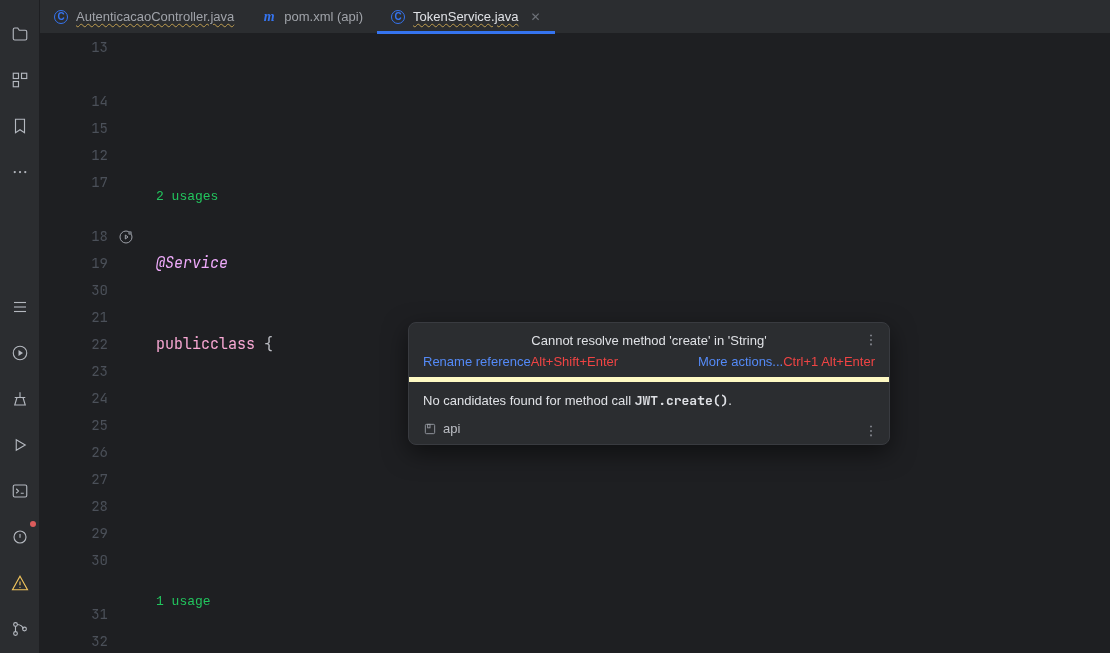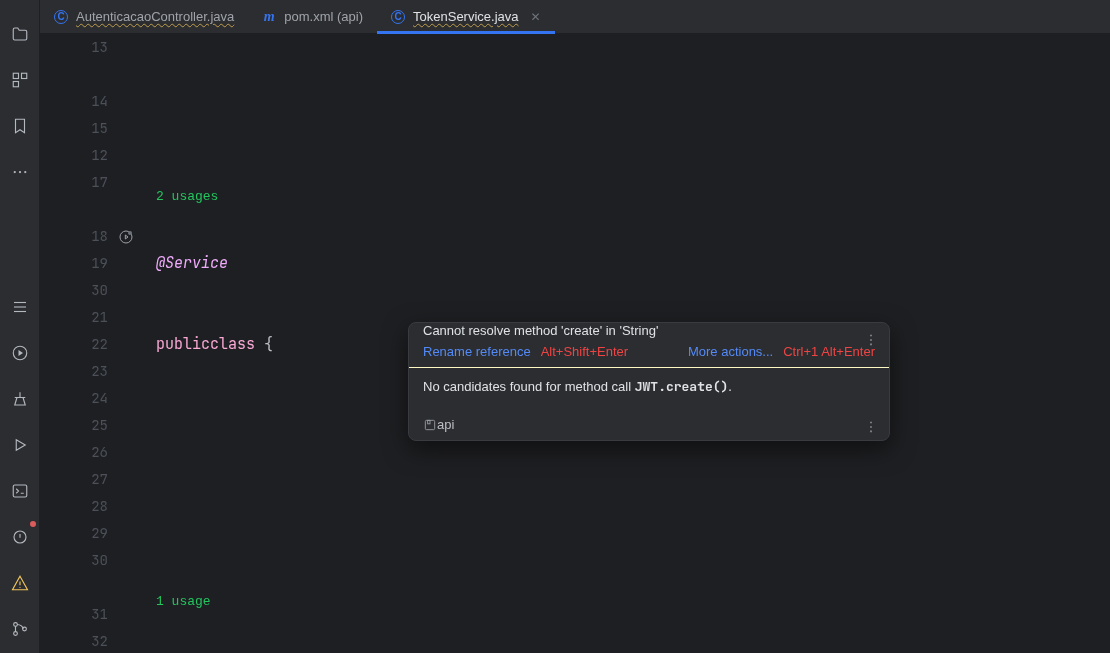--- a/index.html
+++ b/index.html
@@ -64,30 +64,30 @@
 
     
     .popup {
       position:absolute;
       left:408px; top:322px; width:482px;
       background:#2b2d30; border:1px solid #393b40; border-radius:8px;
       box-shadow:0 8px 24px rgba(0,0,0,0.5);
       font-family:-apple-system,"Segoe UI",sans-serif; font-size:13px;
       color:#dfe1e5; z-index:10;
     }
-    .popup-sec1 { padding:0 14px 8px; }
-    .popup-sec2 { border-top:1px solid #fef9c3; padding:10px 14px 8px; }
+    .popup-sec1 { padding:10px 14px 8px;text-align:center; }
+    .popup-sec2 { border-top:5px solid #fef9c3; padding:10px 14px 8px; }
     .popup .err-title{}
-    .popup .row2 { display:flex; align-items:center; gap:10px; margin-top:6px; }
+    .popup .row2 { display:flex; align-items:center; margin-top:6px; }
     .popup .link { color:#548af7; cursor:pointer; }
     .popup .kbd { color:#ef4444; }
     .popup .kebab { position:absolute; right:8px; width:20px; height:20px; display:flex; align-items:center; justify-content:center; color:#9da0a8; cursor:pointer;}
     .popup .kebab.top{ top:6px;}
     .popup .kebab.bot{ bottom:4px;}
-    .popup .ctx { display:flex; align-items:center; margin-top:22px; color:#bcbec4; }
+    .popup .ctx { display:flex; align-items:center; gap:6px; margin-top:12px; color:#bcbec4; }
     .popup .ctx svg{ width:14px; height:14px; stroke:#9da0a8; fill:none; stroke-width:1.5;}
     code.mono{font-family:"JetBrains Mono","Consolas",monospace;}
   </style>
 </head>
 <body>
 
 <div class="rail">
   <div class="rail-top">
     <div class="icon">
         <svg viewBox="0 0 24 24">

